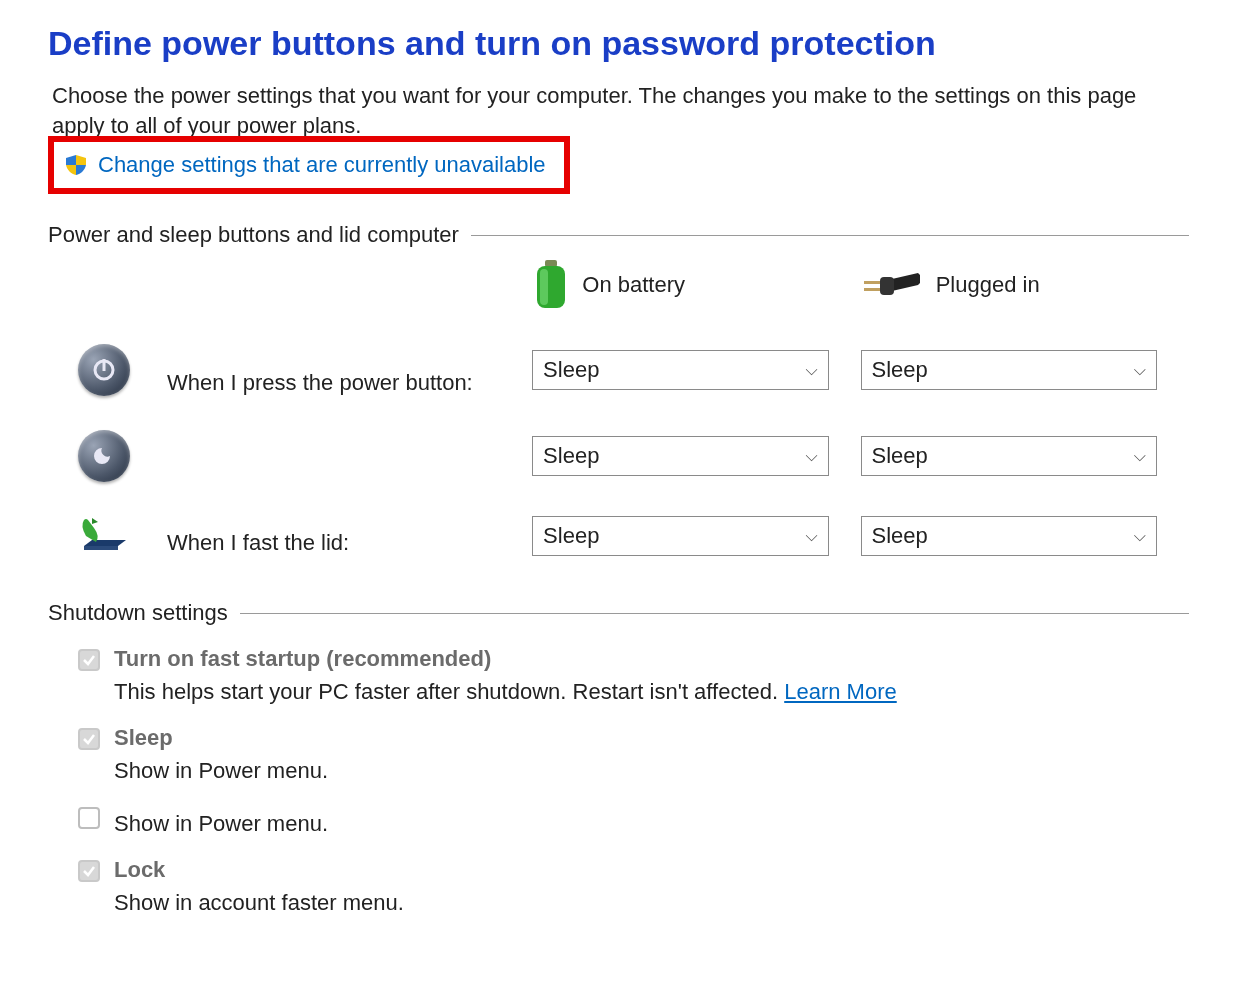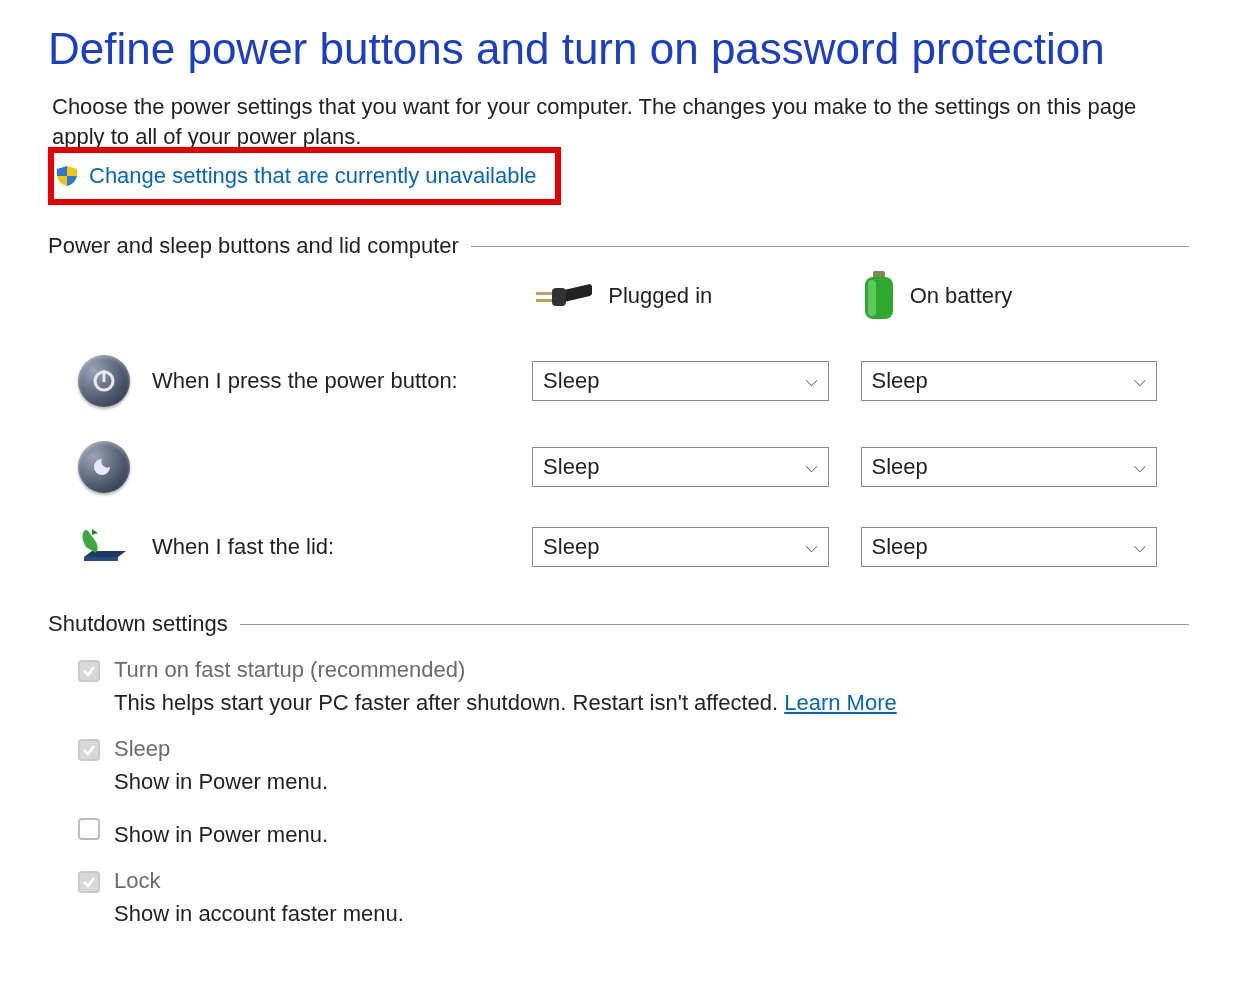--- a/index.html
+++ b/index.html
@@ -1,39 +1,39 @@
 <!DOCTYPE html>
 <html><head>
 <meta charset="utf-8">
 <style>
   html,body{margin:0;padding:0;background:#fff;font-family:"Segoe UI",Arial,sans-serif;color:#222;font-size:22px;}
   .page{width:1237px;box-sizing:border-box;padding:24px 48px 60px 48px;}
-  h1{font-weight:400;color:#1a3ec6;font-size:44px;margin:0 0 18px 0;}
+  h1{font-weight:700;color:#1a3ec6;font-size:34px;margin:0 0 18px 0;}
   .desc{margin:4px 0 0 4px;line-height:1.35;}
-  .highlight-box{border:6px solid #e60000;padding:10px 18px 10px 1px;display:inline-flex;align-items:center;gap:10px;margin-top:-4px;}
+  .highlight-box{border:6px solid #e60000;padding:10px 18px 10px 10px;display:inline-flex;align-items:center;gap:10px;margin-top:-4px;}
   .link{color:#0067c0;cursor:pointer;}
   .section-head{display:flex;align-items:center;gap:12px;margin-top:28px;}
   .section-head .label{color:#222;white-space:nowrap;}
   .section-head .rule{flex:1;height:1px;background:#9a9a9a;}
   .table-area{margin-left:30px;margin-top:12px;}
   .col-header{display:flex;align-items:center;}
   .col-header .sp{width:460px;}
   .col-header .col{display:flex;align-items:center;gap:14px;width:330px;}
   .row{display:flex;align-items:center;margin-top:34px;}
-  .row .labelcell{display:flex;align-items:center;gap:22px;width:460px;}
+  .row .labelcell{display:flex;align-items:flex-end;gap:37px;width:460px;}
   .icon-circle{width:52px;height:52px;border-radius:50%;background:radial-gradient(circle at 30% 30%,#9aa4b5,#4b5668 60%,#202a3a 100%);display:flex;align-items:center;justify-content:center;box-shadow:inset 0 2px 4px rgba(255,255,255,.4),0 2px 3px rgba(0,0,0,.3);}
   .select{width:300px;height:40px;border:1px solid #8a8a8a;background:#fff;display:flex;align-items:center;padding:0 10px;box-sizing:border-box;justify-content:space-between;margin-right:32px;}
   .chev{font-size:16px;color:#555;}
   .chk-list{margin-left:30px;margin-top:20px;}
   .chk-item{display:flex;align-items:flex-start;gap:14px;margin-top:20px;}
   .chk{width:22px;height:22px;border:2px solid #bdbdbd;border-radius:4px;box-sizing:border-box;display:flex;align-items:center;justify-content:center;flex-shrink:0;margin-top:3px;}
   .chk.on{background:#d8d8d8;border-color:#c9c9c9;}
   .chk.on svg{display:block;}
   .chk svg{display:none;}
-  .chk-body .title{font-weight:400;color:#6b6b6b;}
+  .chk-body .title{font-weight:700;color:#6b6b6b;}
   .chk-body .sub{margin-top:7px;color:#222;}
   .learn{color:#0067c0;text-decoration:underline;cursor:pointer;}
   svg{display:block;}
 </style>
 </head>
 <body>
 
 <div class="page">
 
   <h1>Define power buttons and turn on password protection</h1>
@@ -57,38 +57,38 @@
     <span class="label">Power and sleep buttons and lid computer</span>
     <span class="rule"></span>
   </div>
 
   <div class="table-area">
 
     <div class="col-header">
       <div class="sp"></div>
       <div class="col">
         <span>
+          <svg width="34" height="50" viewBox="0 0 34 50">
+            <rect x="11" y="0" width="12" height="7" rx="2" fill="#7a8a55"></rect>
+            <rect x="3" y="6" width="28" height="42" rx="8" fill="#2fa82f"></rect>
+            <rect x="6" y="9" width="8" height="36" rx="4" fill="#7de07d" opacity=".6"></rect>
+          </svg>
+        </span>
+        <span>On battery</span>
+      </div>
+      <div class="col">
+        <span>
           <svg width="60" height="36" viewBox="0 0 60 36">
             <path d="M30 12 L56 6 L58 8 L58 16 L56 18 L30 24 Z" fill="#222"></path>
             <rect x="2" y="14" width="18" height="3" fill="#c0a060"></rect>
             <rect x="2" y="21" width="18" height="3" fill="#c0a060"></rect>
             <rect x="18" y="10" width="14" height="18" rx="4" fill="#333"></rect>
           </svg>
         </span>
         <span>Plugged in</span>
-      </div>
-      <div class="col">
-        <span>
-          <svg width="34" height="50" viewBox="0 0 34 50">
-            <rect x="11" y="0" width="12" height="7" rx="2" fill="#7a8a55"></rect>
-            <rect x="3" y="6" width="28" height="42" rx="8" fill="#2fa82f"></rect>
-            <rect x="6" y="9" width="8" height="36" rx="4" fill="#7de07d" opacity=".6"></rect>
-          </svg>
-        </span>
-        <span>On battery</span>
       </div>
     </div>
 
     <div class="row">
       <div class="labelcell">
         <span class="icon-circle">
           <svg width="28" height="28" viewBox="0 0 28 28">
             <circle cx="14" cy="14" r="9" fill="none" stroke="#e8e8f5" stroke-width="3"></circle>
             <rect x="12.5" y="3" width="3" height="12" fill="#e8e8f5"></rect>
           </svg>

